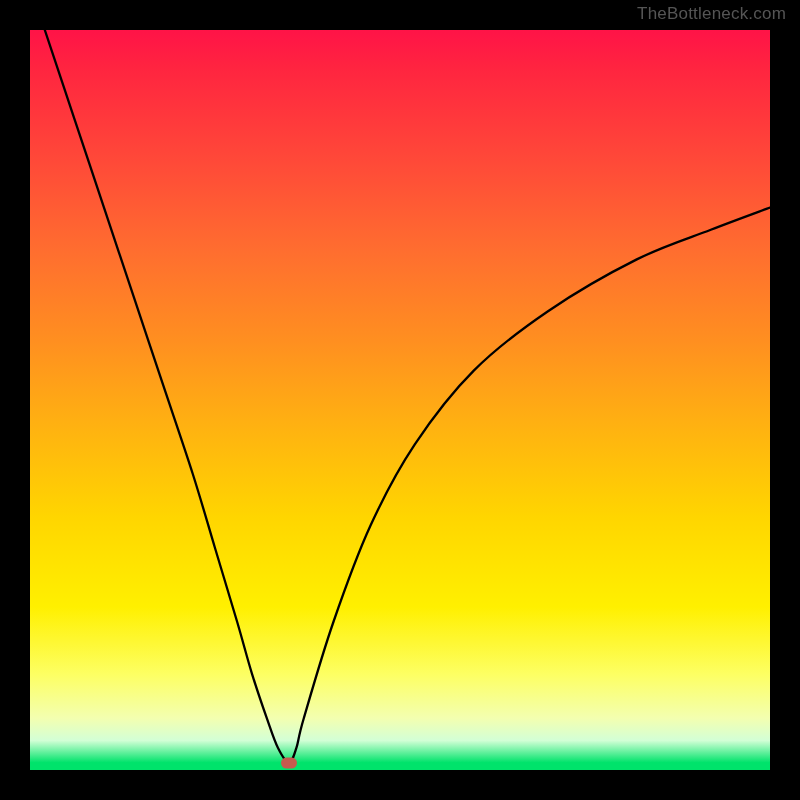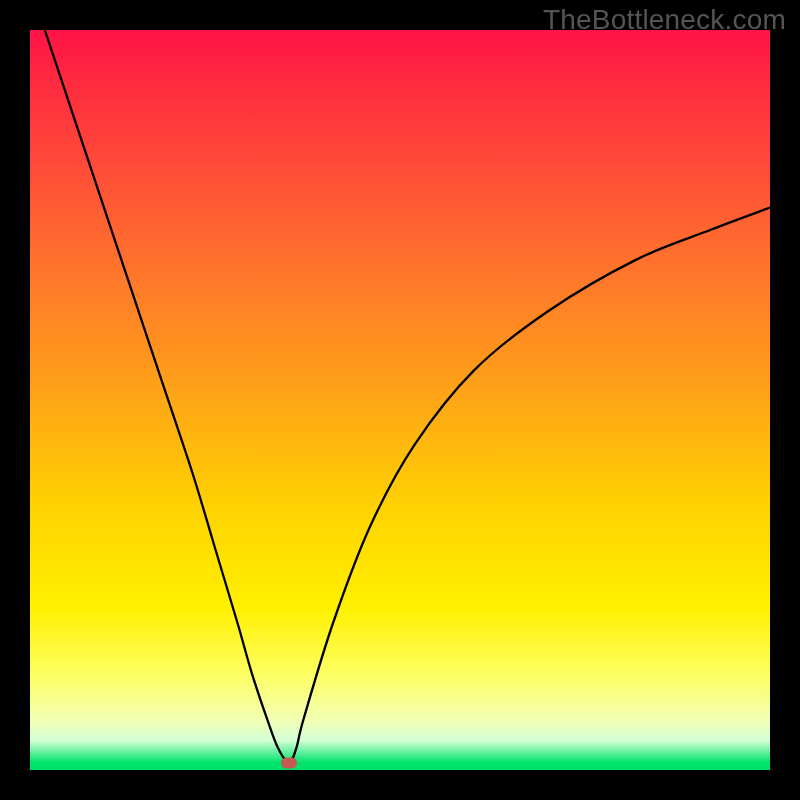--- a/index.html
+++ b/index.html
@@ -15,21 +15,21 @@
     position: relative;
     width: 800px;
     height: 800px;
     background: #000;
   }
   .watermark {
     position: absolute;
     top: 4px;
     right: 14px;
     color: #555;
-    font-size: 28px;
+    font-size: 17px;
     font-weight: 500;
     letter-spacing: 0.2px;
     z-index: 50;
   }
   .plot-area {
     position: absolute;
     left: 30px;
     top: 30px;
     width: 740px;
     height: 740px;

